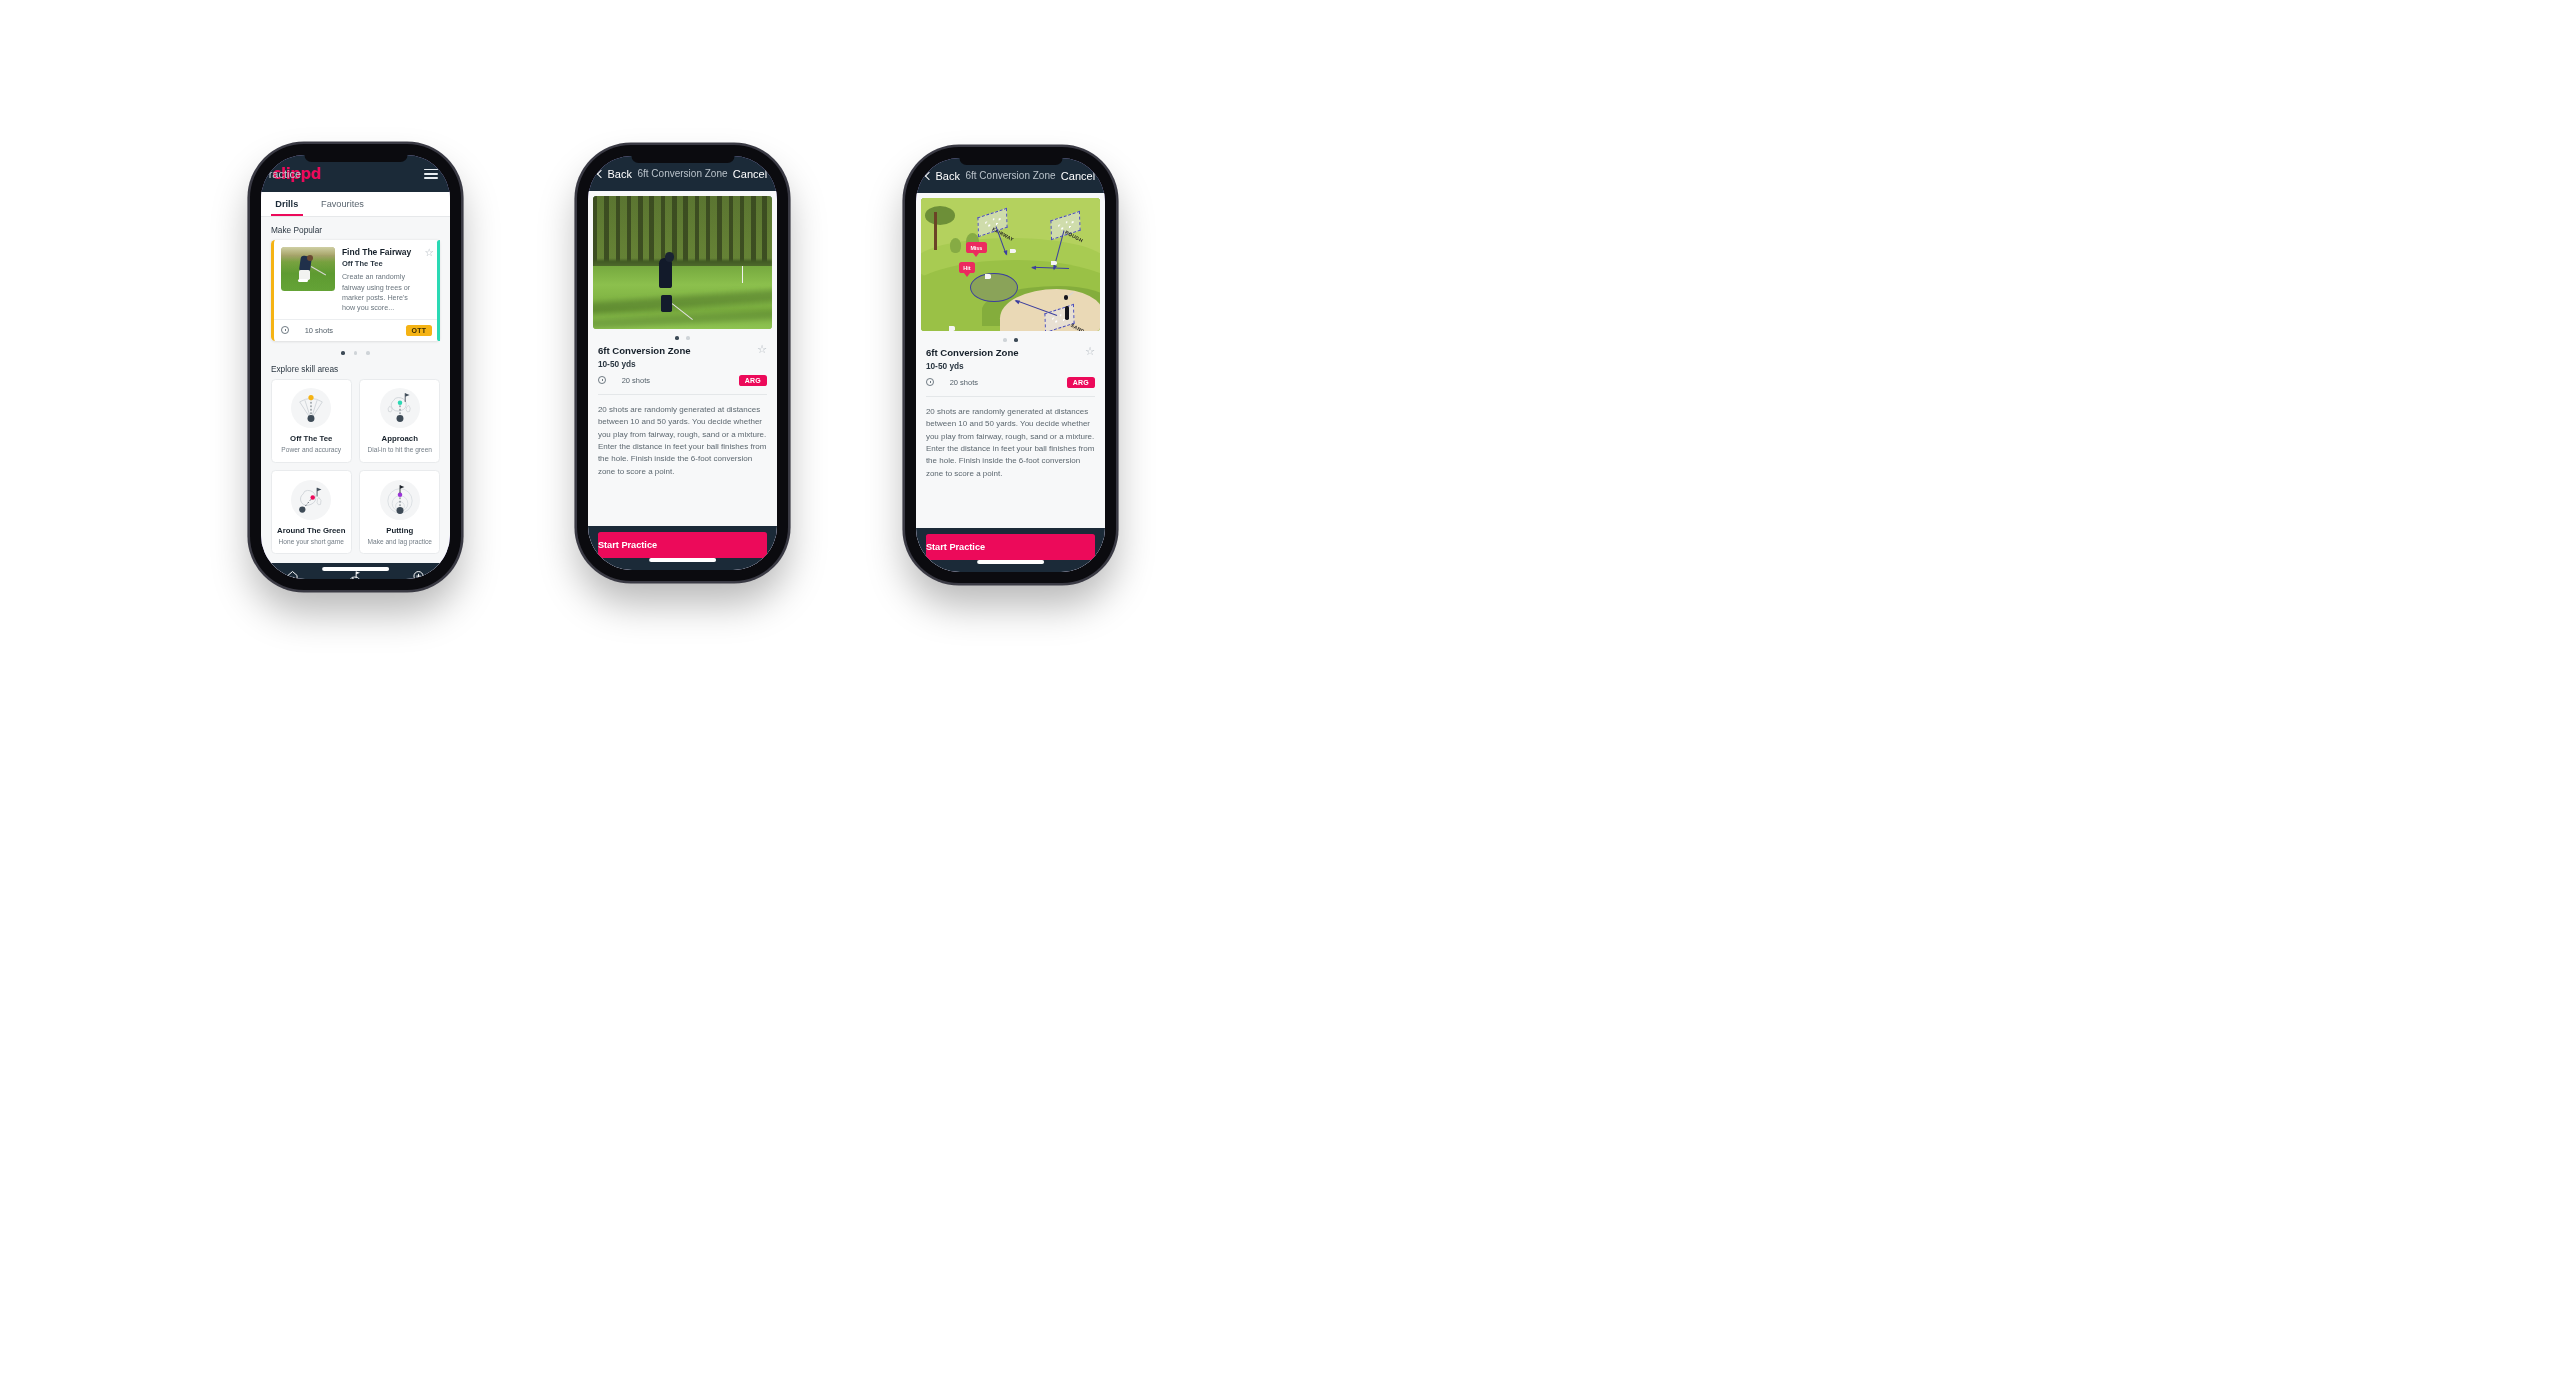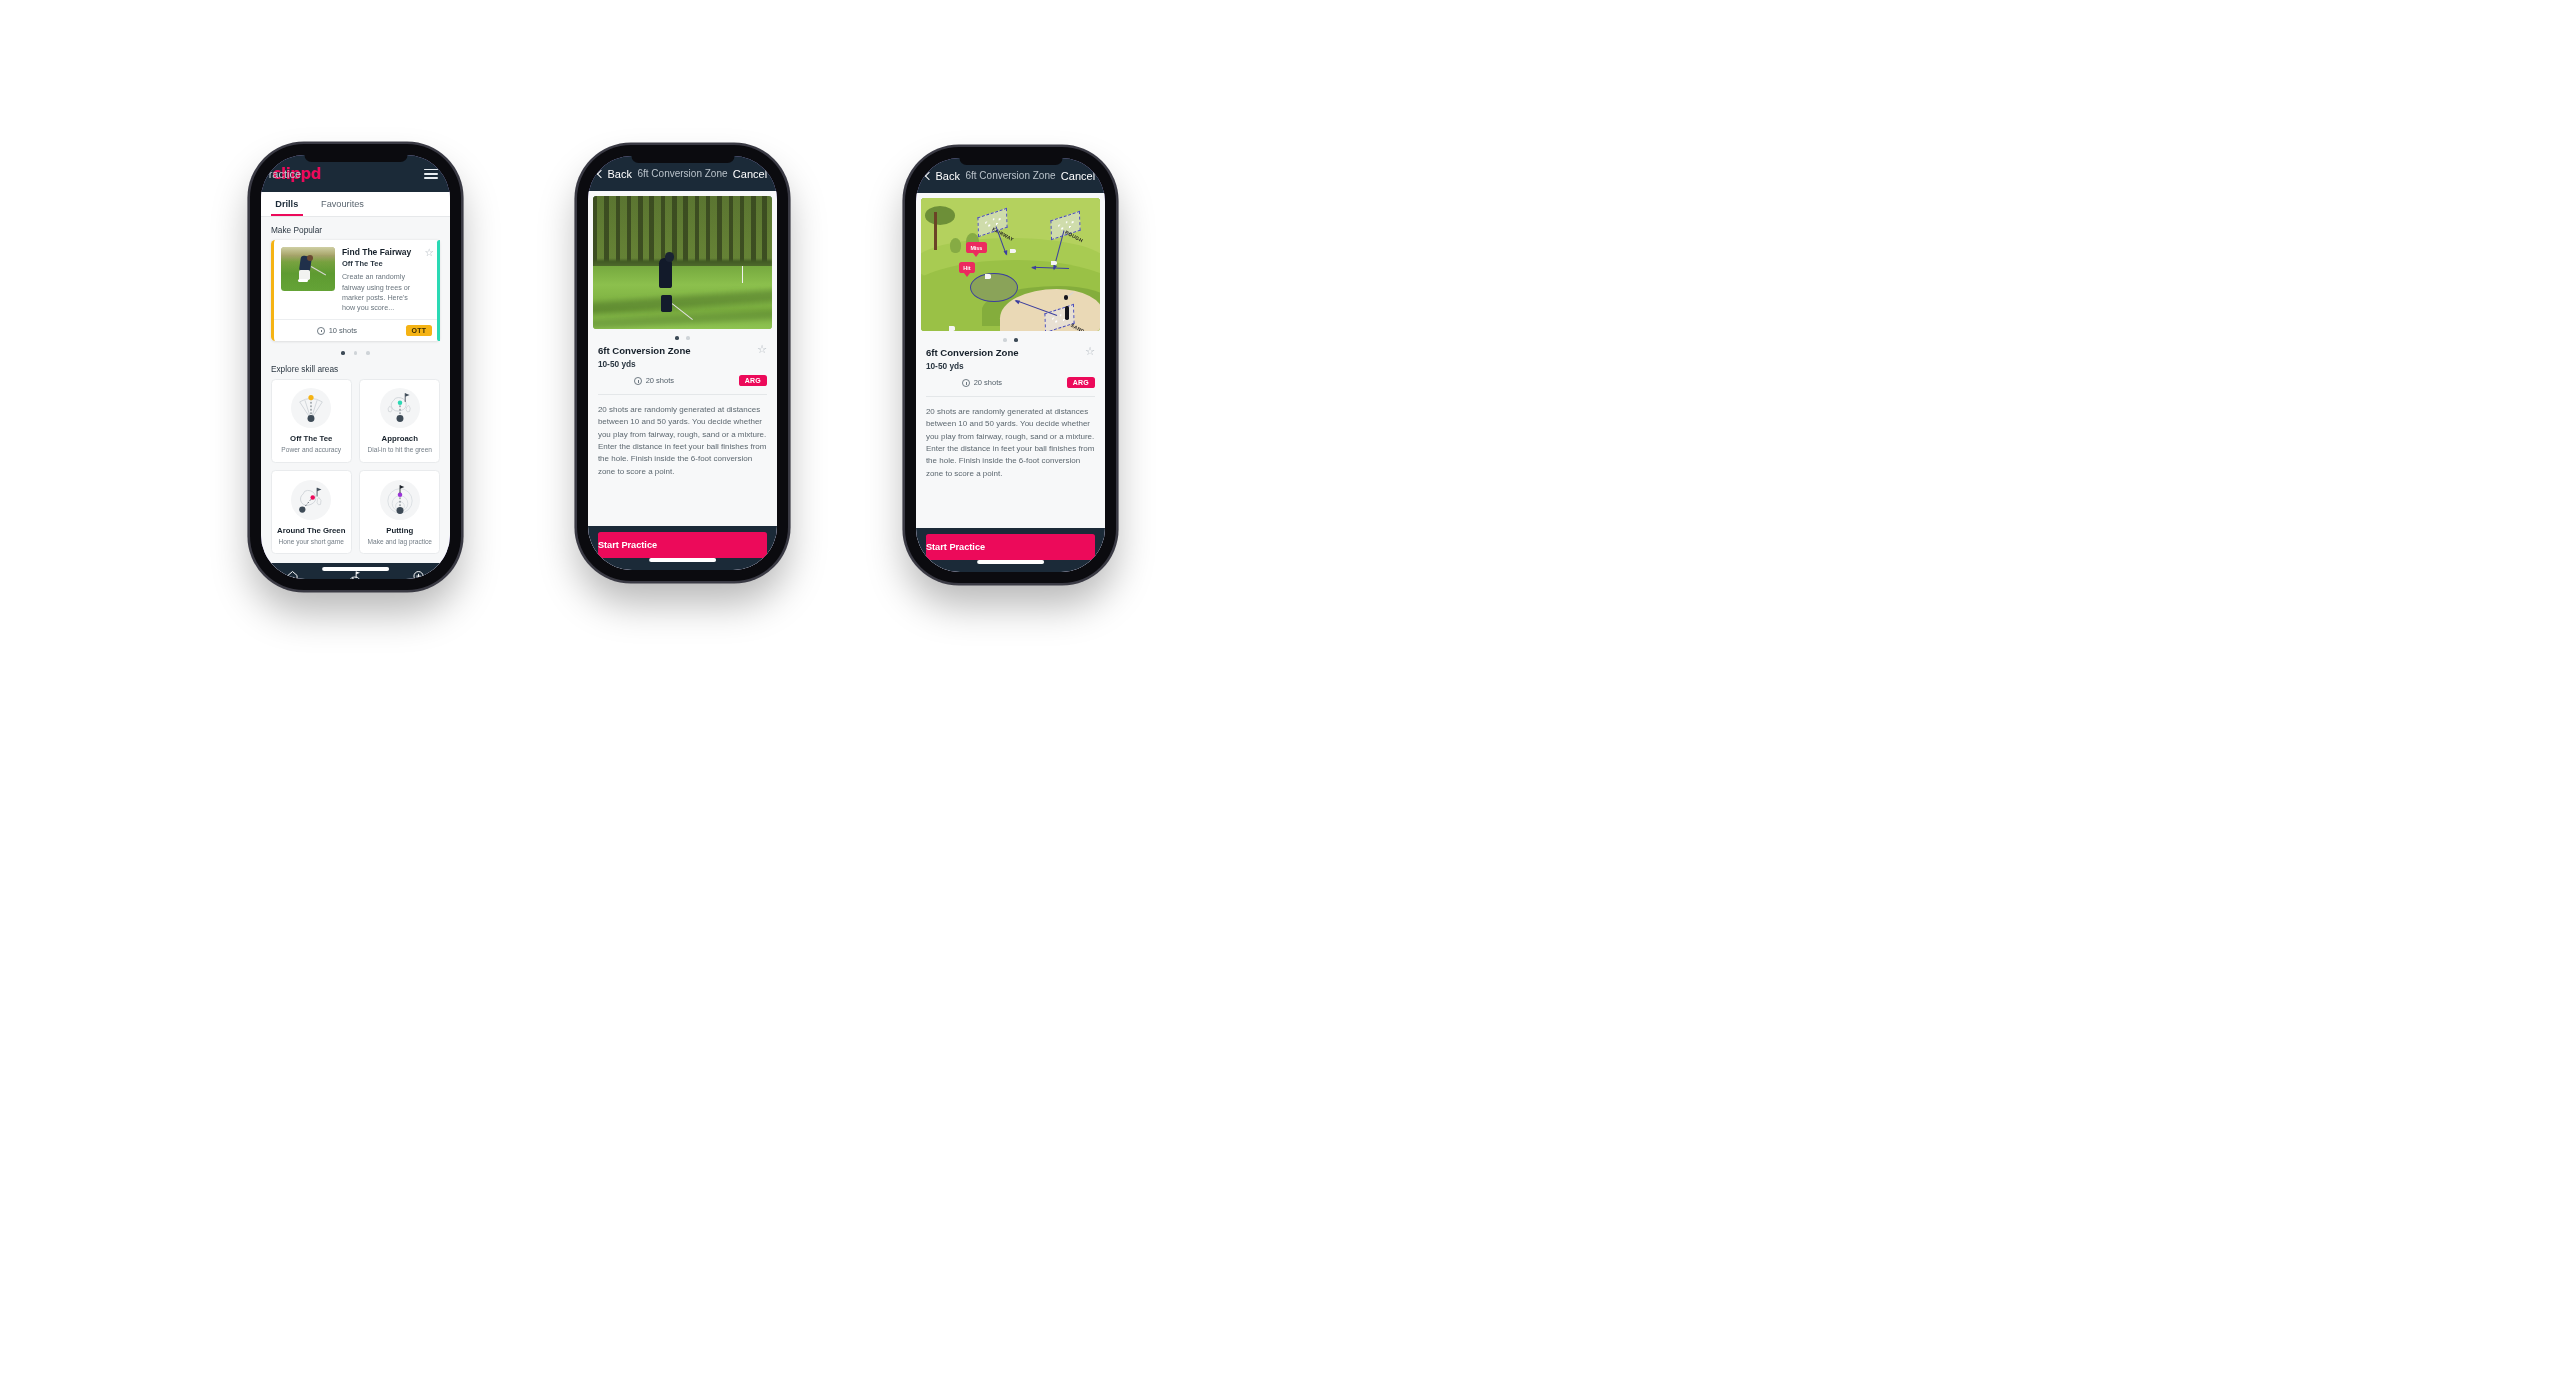--- a/index.html
+++ b/index.html
@@ -199,21 +199,21 @@
   .drill-desc { font-size: 7.2px; color: #6a757e; line-height: 1.42; margin-top: 4.4px; }
   .star {
     position: absolute; right: -1.7px; top: 0;
     font-size: 10.5px; color: #aeb6bd; line-height: 1;
   }
   .drill-card-foot {
     border-top: 0.9px solid #eceef0;
     display: flex; align-items: center;
     padding: 4.4px 7.8px 5.2px 7px;
   }
-  .shots { display: flex; align-items: flex-end; gap: 4px; font-size: 7.5px; color: #54606a; margin-left: 36px; }
+  .shots { display: flex; align-items: flex-start; gap: 16px; font-size: 7.5px; color: #54606a; }
   .clock-ico {
     width: 7.8px; height: 7.8px; border: 1px solid #6c7780;
     border-radius: 50%; position: relative; flex: 0 0 7.8px;
   }
   .clock-ico::before {
     content: ""; position: absolute; left: 3px; top: 1.6px;
     width: 1px; height: 2.6px; background: #6c7780;
   }
   .badge {
     margin-left: auto;

